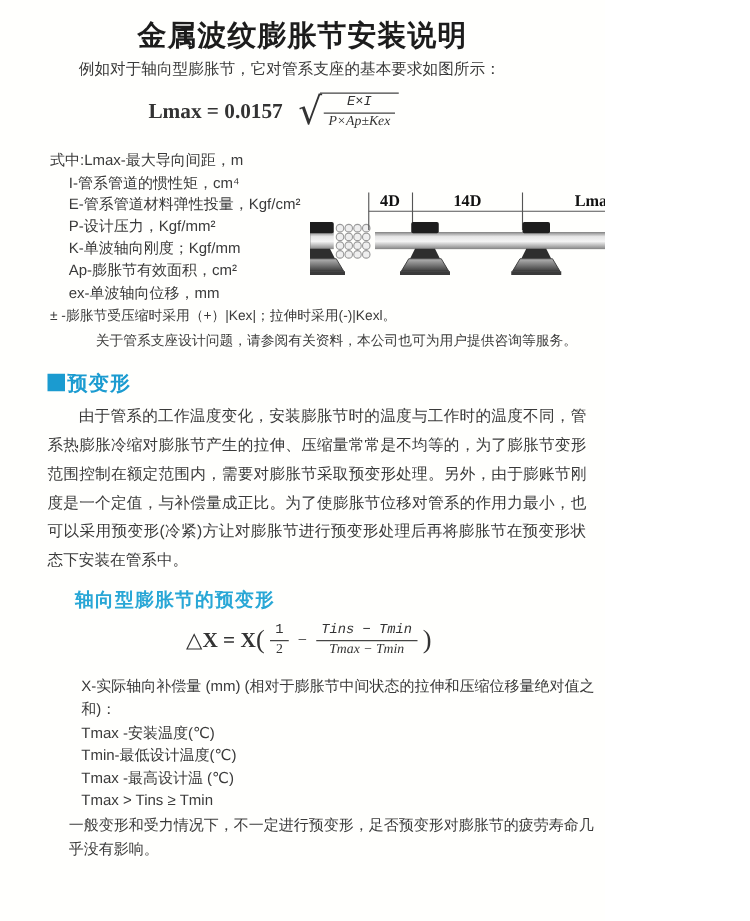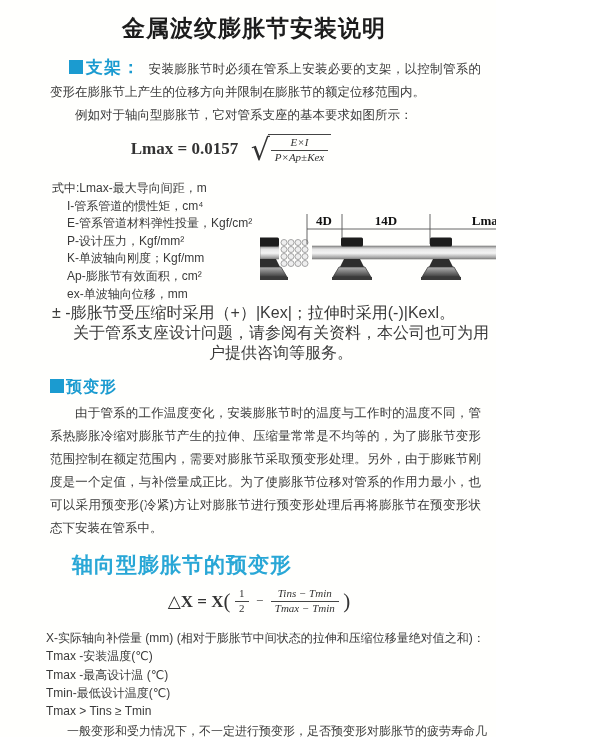--- a/index.html
+++ b/index.html
@@ -3,21 +3,20 @@
 <meta charset="utf-8">
 <style>
   html,body{margin:0;padding:0;background:#ffffff;}
   .page{
     position:relative;
     width:484px;height:737px;
     background:#fffffd;
     font-family:"Liberation Sans","DejaVu Sans",sans-serif;
     color:#333;
     overflow:hidden;
-    padding-left:12px;
   }
   .page-title{
     margin:13px 0 0 0;
     text-align:center;
     font-size:23px;
     font-weight:700;
     color:#1c1c1c;
     letter-spacing:1px;
   }
   .sec-row{margin-left:38px;margin-right:15px;}
@@ -28,70 +27,67 @@
     display:inline-block;width:14px;height:14px;
     background:#1b9bd0;margin-right:2px;vertical-align:-1px;
   }
   .sec-head{
     color:#1b9bd0;font-size:17px;font-weight:700;margin-right:8px;
     letter-spacing:1px;
   }
   .sec2-head-row{margin:14px 6px 4px 38px;}
   .sec2-head{color:#1b9bd0;font-size:16px;font-weight:700;vertical-align:middle;letter-spacing:1px;}
   .sub-head{
-    color:#29a7d6;font-size:21px;font-weight:700;letter-spacing:1px;
+    color:#29a7d6;font-size:15px;font-weight:700;letter-spacing:1px;
   }
   .sub-head-axial{margin:11px 0 4px 60px;}
 
   
   .formula-row{text-align:center;}
   .f1-row{margin:7px 46px 3px 0;height:40px;}
   .f2-row{margin:8px 0 6px 10px;height:36px;}
   .f-serif{font-family:"Liberation Serif","DejaVu Serif",serif;}
   .f-bold{font-weight:700;}
   .f-it{font-style:italic;}
   .f-lhs{font-size:17px;vertical-align:middle;}
   .frac{
     display:inline-block;text-align:center;vertical-align:middle;
     font-family:"Liberation Serif","DejaVu Serif",serif;
     font-size:11px;line-height:1.25;
   }
-  .frac .num{display:block;padding:0 4px;}
+  .frac .num{display:block;padding:0 4px;font-family:Liberation Mono, monospace;}
   .frac .den{display:block;border-top:1px solid #444;padding:0 4px;}
   .sqrt{display:inline-flex;align-items:center;vertical-align:middle;margin-left:8px;}
   .sqrt-sym{font-size:30px;font-weight:400;line-height:0.9;color:#333;
     font-family:"DejaVu Sans",sans-serif;margin-right:-2px;}
   .sqrt-body{border-top:1.4px solid #444;padding:1px 3px 0 3px;}
   .big-paren{font-size:21px;vertical-align:middle;font-weight:400;}
   .f-mid{vertical-align:middle;font-size:13px;margin:0 3px;}
 
   
   .defs-block{position:relative;margin:6px 0 0 40px;}
   .def-line{font-size:12px;line-height:17.6px;color:#3a3a3a;}
   .def-ind{margin-left:15px;}
-  .note-line{font-size:16px;line-height:20px;color:#3a3a3a;}
+  .note-line{font-size:11px;line-height:20px;color:#3a3a3a;}
   .note-ind{margin-left:14px;text-align:center;}
   .pipe-diagram{position:absolute;left:208px;top:26px;pointer-events:none;}
 
   
-  .axial-items{margin-left:34px;margin-top:1px;}
+  .axial-items{margin-left:65px;margin-top:1px;}
   .axial-item{font-size:12px;line-height:18.2px;color:#3a3a3a;}
   .explain-para{margin-top:2px;}
   .general-note{margin-left:55px;font-size:12px;line-height:19px;color:#3a3a3a;margin-top:2px;}
 </style>
 </head>
 <body>
 
 <div class="page">
 
   <h1 class="page-title">金属波纹膨胀节安装说明</h1>
 
-  <div class="sec-row para first-para">
-    <span class="blue-square"></span><span class="sec-head">支架：</span><span>安装膨胀节时必须在管系上安装必要的支架，以控制管系的变形在膨胀节上产生的位移方向并限制在膨胀节的额定位移范围内。</span>
-  </div>
   <div class="sec-row para example-line">例如对于轴向型膨胀节，它对管系支座的基本要求如图所示：</div>
 
   <div class="formula-row f1-row">
     <span class="f-serif f-bold f-lhs">Lmax = 0.0157</span>
     <span class="sqrt">
       <span class="sqrt-sym">√</span>
       <span class="sqrt-body">
         <span class="frac f-it">
           <span class="num">E×I</span>
           <span class="den">P×Ap±Kex</span>
@@ -213,19 +209,19 @@
       <span class="num">Tins − Tmin</span>
       <span class="den">Tmax − Tmin</span>
     </span>
     <span class="f-serif big-paren">)</span>
   </div>
 
 
   <div class="axial-items">
     <div class="axial-item">X-实际轴向补偿量 (mm) (相对于膨胀节中间状态的拉伸和压缩位移量绝对值之和)：</div>
     <div class="axial-item">Tmax -安装温度(℃)</div>
+    <div class="axial-item">Tmin-最低设计温度(℃)</div>
     <div class="axial-item">Tmax -最高设计温 (℃)</div>
-    <div class="axial-item">Tmin-最低设计温度(℃)</div>
     <div class="axial-item">Tmax &gt; Tins ≥ Tmin</div>
   </div>
   <div class="general-note">一般变形和受力情况下，不一定进行预变形，足否预变形对膨胀节的疲劳寿命几乎没有影响。</div>
 
 </div>
 
 </body></html>

